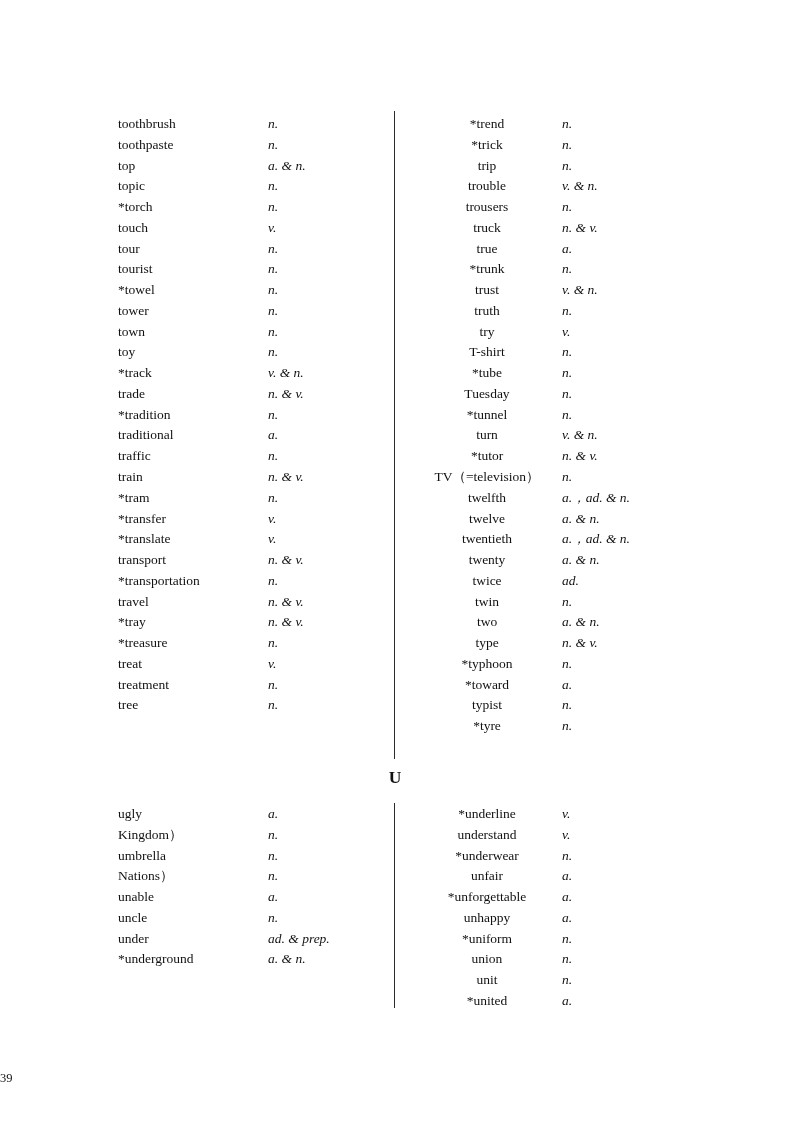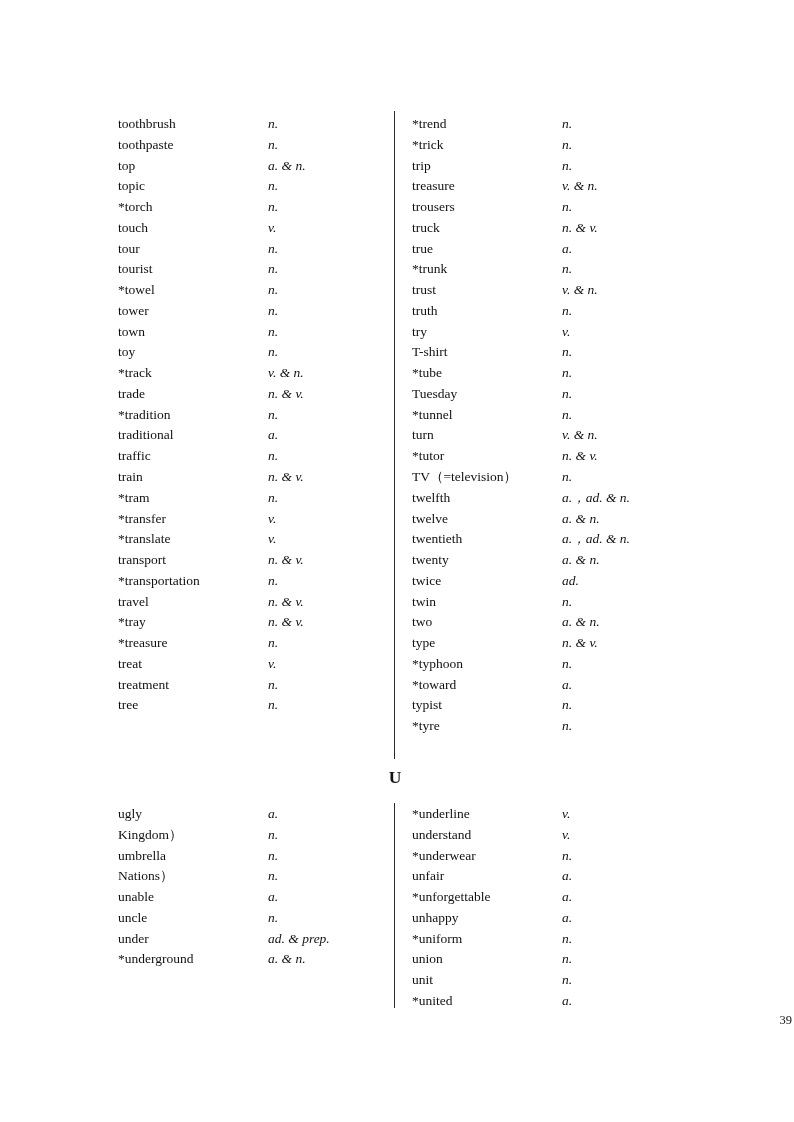--- a/index.html
+++ b/index.html
@@ -15,31 +15,31 @@
   #section-t { top: 114px; height: 646px; }
   #section-u { top: 804px; height: 208px; }
   .divider {
     position: absolute; left: 394px; width: 1.4px;
     background: #2b2b2b;
   }
   #divider-t { top: -3px; height: 648px; }
   #divider-u { top: -1px; height: 205px; }
   .col { position: absolute; top: 0; }
   .col-left  { left: 118px; width: 274px; }
-  .col-right { left: 412px; width: 274px; }
+  .col-right { left: 412px; width: 274px; text-align: center; }
   .row { display: flex; height: 20.77px; line-height: 20.77px; font-size: 13.5px; }
   .w { width: 150px; flex: none; white-space: nowrap; }
   .p { font-style: italic; white-space: nowrap; }
   .u-header {
     position: absolute; top: 764px; left: 0; width: 790px;
     text-align: center; font-weight: bold; font-size: 17.5px; line-height: 26px;
   }
   .page-number {
-    position: absolute; top: 1011px; left: 0; width: 792px;
-    text-align: right; font-size: 12.5px; line-height: 18px;
+    position: absolute; top: 1069px; left: 0; width: 792px;
+    text-align: left; font-size: 12.5px; line-height: 18px;
   }
 </style>
 </head>
 <body>
 
 <div class="section" id="section-t">
   <div class="divider" id="divider-t"></div>
   <div class="col col-left">
       <div class="row">
         <span class="w">toothbrush</span>
@@ -165,21 +165,21 @@
       </div>
       <div class="row">
         <span class="w">*trick</span>
         <span class="p">n.</span>
       </div>
       <div class="row">
         <span class="w">trip</span>
         <span class="p">n.</span>
       </div>
       <div class="row">
-        <span class="w">treasure</span>
+        <span class="w">trouble</span>
         <span class="p">v. &amp; n.</span>
       </div>
       <div class="row">
         <span class="w">trousers</span>
         <span class="p">n.</span>
       </div>
       <div class="row">
         <span class="w">truck</span>
         <span class="p">n. &amp; v.</span>
       </div>

